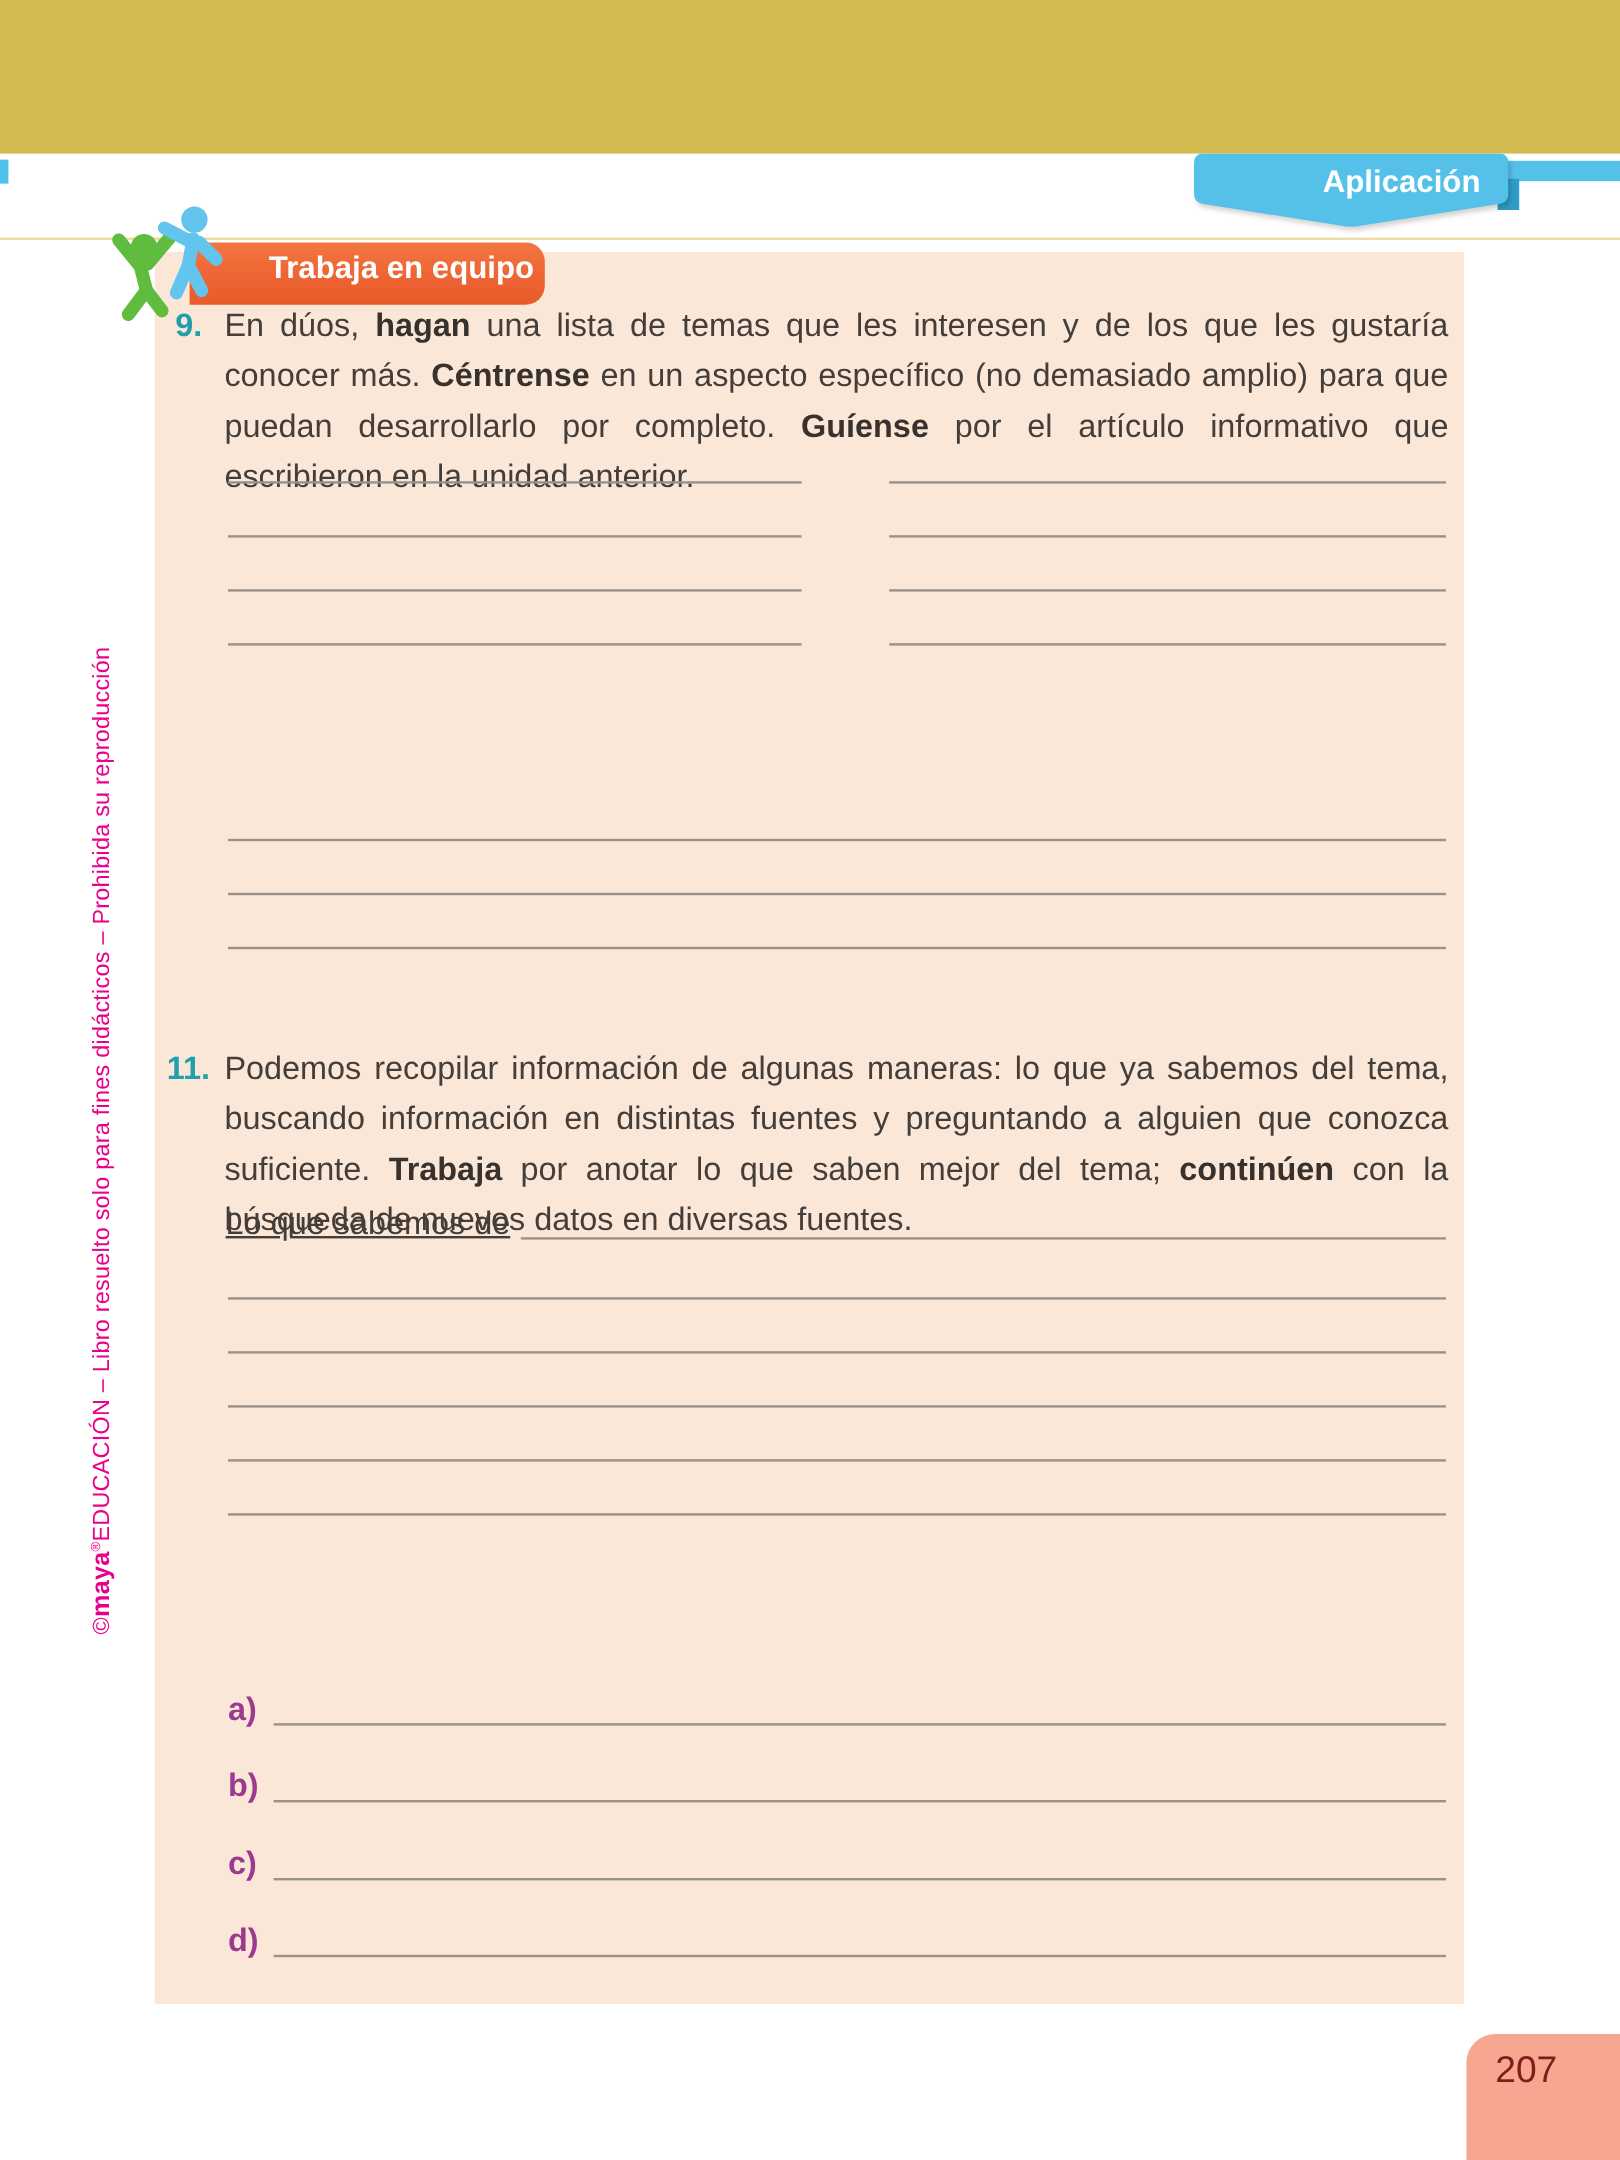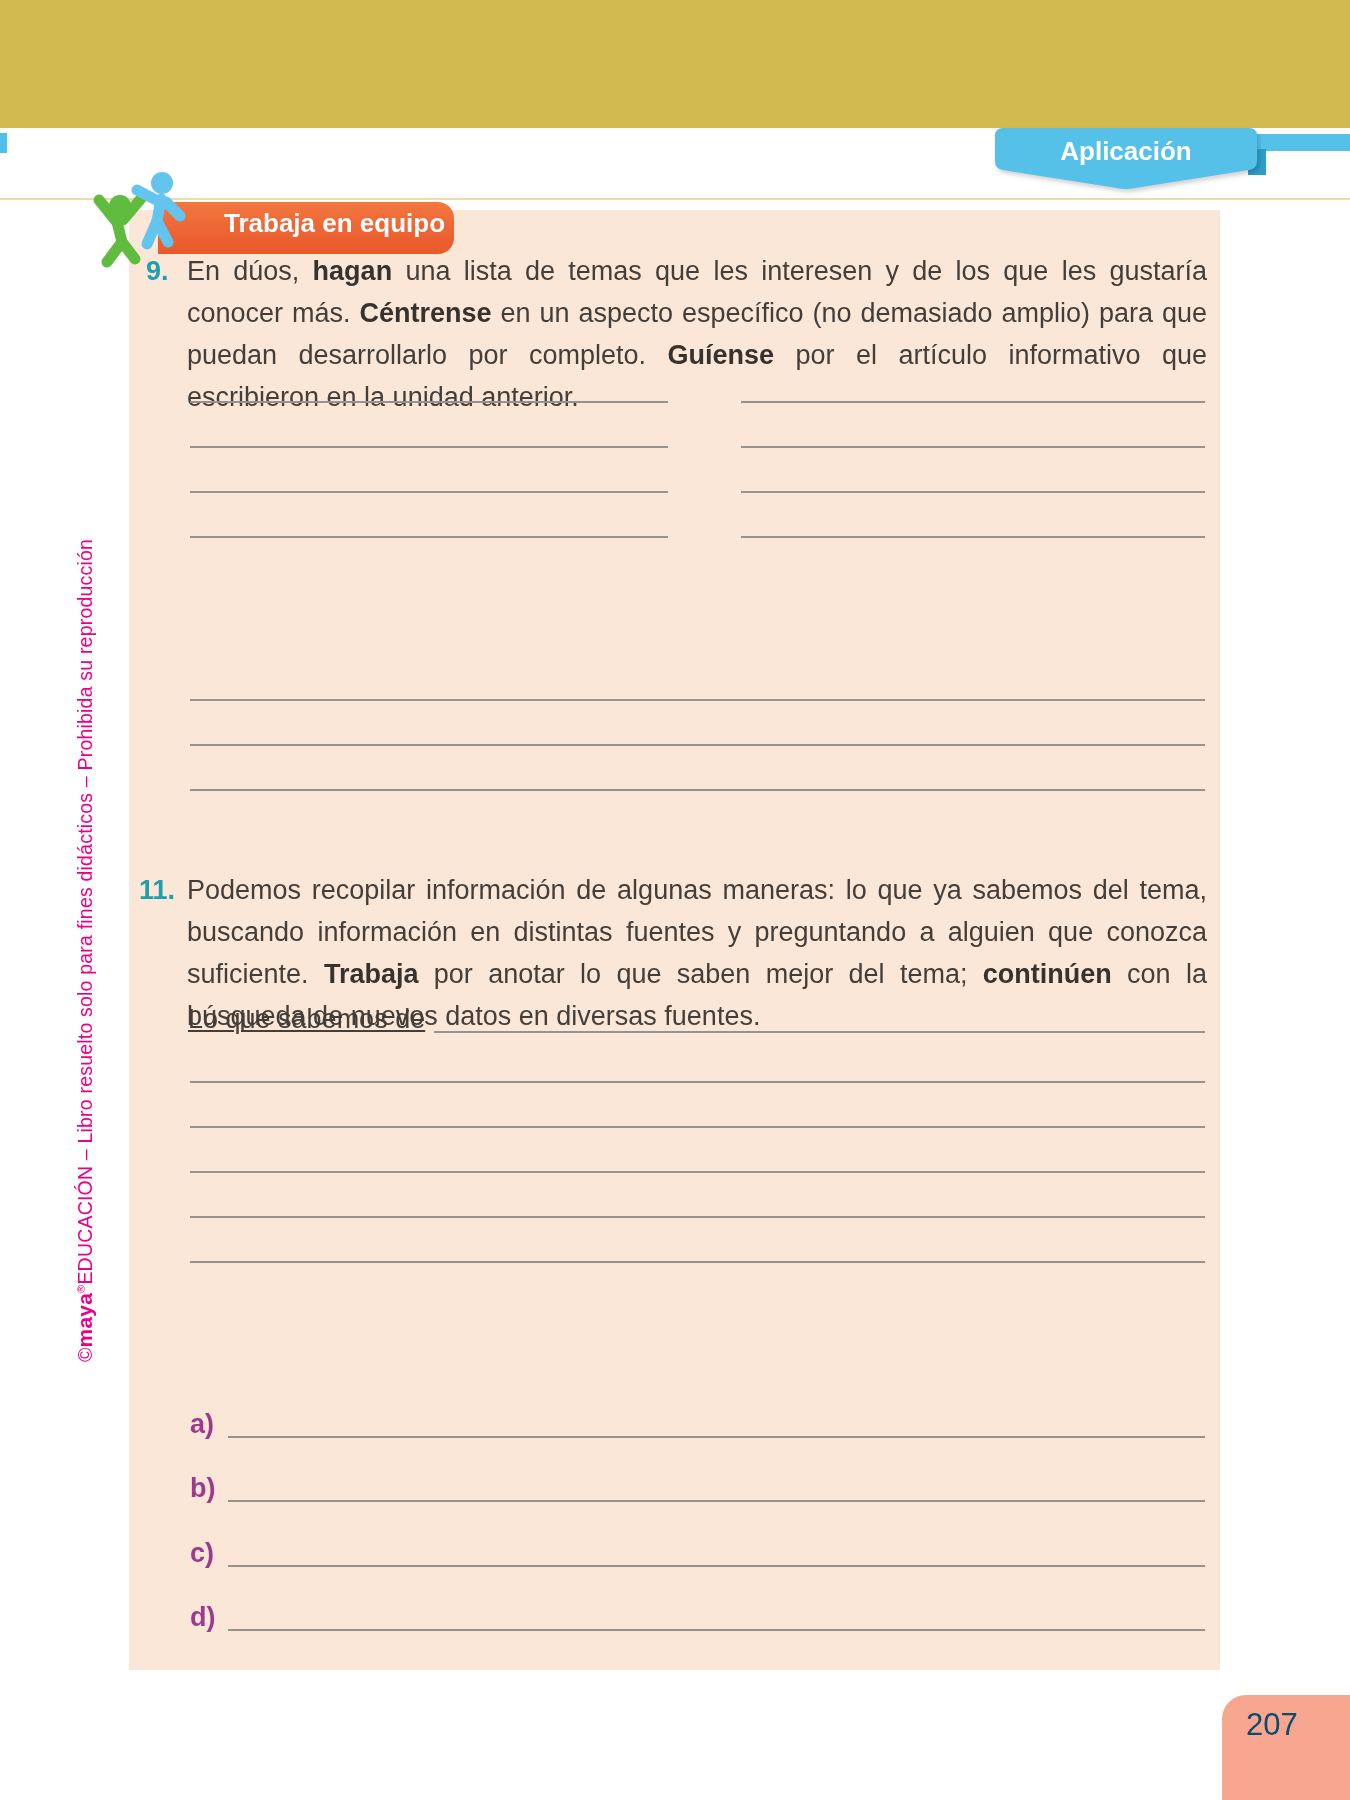--- a/index.html
+++ b/index.html
@@ -10,21 +10,21 @@
   .header-band{position:absolute;left:0;top:0;width:1350px;height:128px;background:#d3ba4e;}
   .left-tick{position:absolute;left:0;top:133px;width:7px;height:20px;background:#4fc0e8;}
   .top-rule{position:absolute;left:0;top:198px;width:1350px;height:2px;background:#ecdca8;}
 
   
   .app-bar{position:absolute;left:1252px;top:134px;width:98px;height:17px;background:#55c1e9;}
   .app-fold{position:absolute;left:1248px;top:149px;width:18px;height:26px;background:#2f9dc9;}
   .ribbon{position:absolute;left:995px;top:128px;width:262px;height:66px;filter:drop-shadow(2px 3px 2px rgba(0,0,0,0.18));}
   .ribbon svg{position:absolute;left:0;top:0;}
   .ribbon-label{position:absolute;left:0;top:8px;width:100%;text-align:center;color:#ffffff;
-                font-size:26px;font-weight:bold;}
+                font-size:26px;font-weight:bold;padding-left:42px;}
 
   
   .team-banner{position:absolute;left:158px;top:202px;width:296px;height:52px;
                background:linear-gradient(180deg,#f2773f 0%,#ee6434 55%,#e85a29 100%);
                border-radius:4px 16px 16px 0;z-index:3;}
   .team-banner-label{position:absolute;left:66px;top:6px;color:#ffffff;font-size:26px;font-weight:bold;white-space:nowrap;}
   .team-icon{position:absolute;left:86px;top:164px;width:110px;height:104px;z-index:4;}
 
   
   .content-box{position:absolute;left:129px;top:210px;width:1091px;height:1460px;background:#fbe7d7;z-index:1;}
@@ -48,21 +48,21 @@
   
   .sidebar{position:absolute;left:73px;top:1362px;width:24px;height:1px;color:#eb008b;}
   .sidebar-inner{position:absolute;left:0;top:0;transform-origin:0 0;transform:rotate(-90deg);
                  white-space:nowrap;font-size:19.5px;letter-spacing:0.2px;}
   .sidebar-inner b{font-size:21px;}
   .sidebar-inner sup{font-size:11px;}
 
   
   .page-num-box{position:absolute;left:1222px;top:1695px;width:128px;height:105px;background:#f7a78f;
                 border-radius:24px 0 0 0;}
-  .page-num{position:absolute;left:24px;top:12px;font-size:31px;color:#0c4a6e;}
+  .page-num{position:absolute;left:24px;top:12px;font-size:31px;color:#7f1d1d;}
 </style>
 </head>
 <body>
 
 <div class="page">
 
   <div class="header-band"></div>
   <div class="left-tick"></div>
   <div class="top-rule"></div>
 

